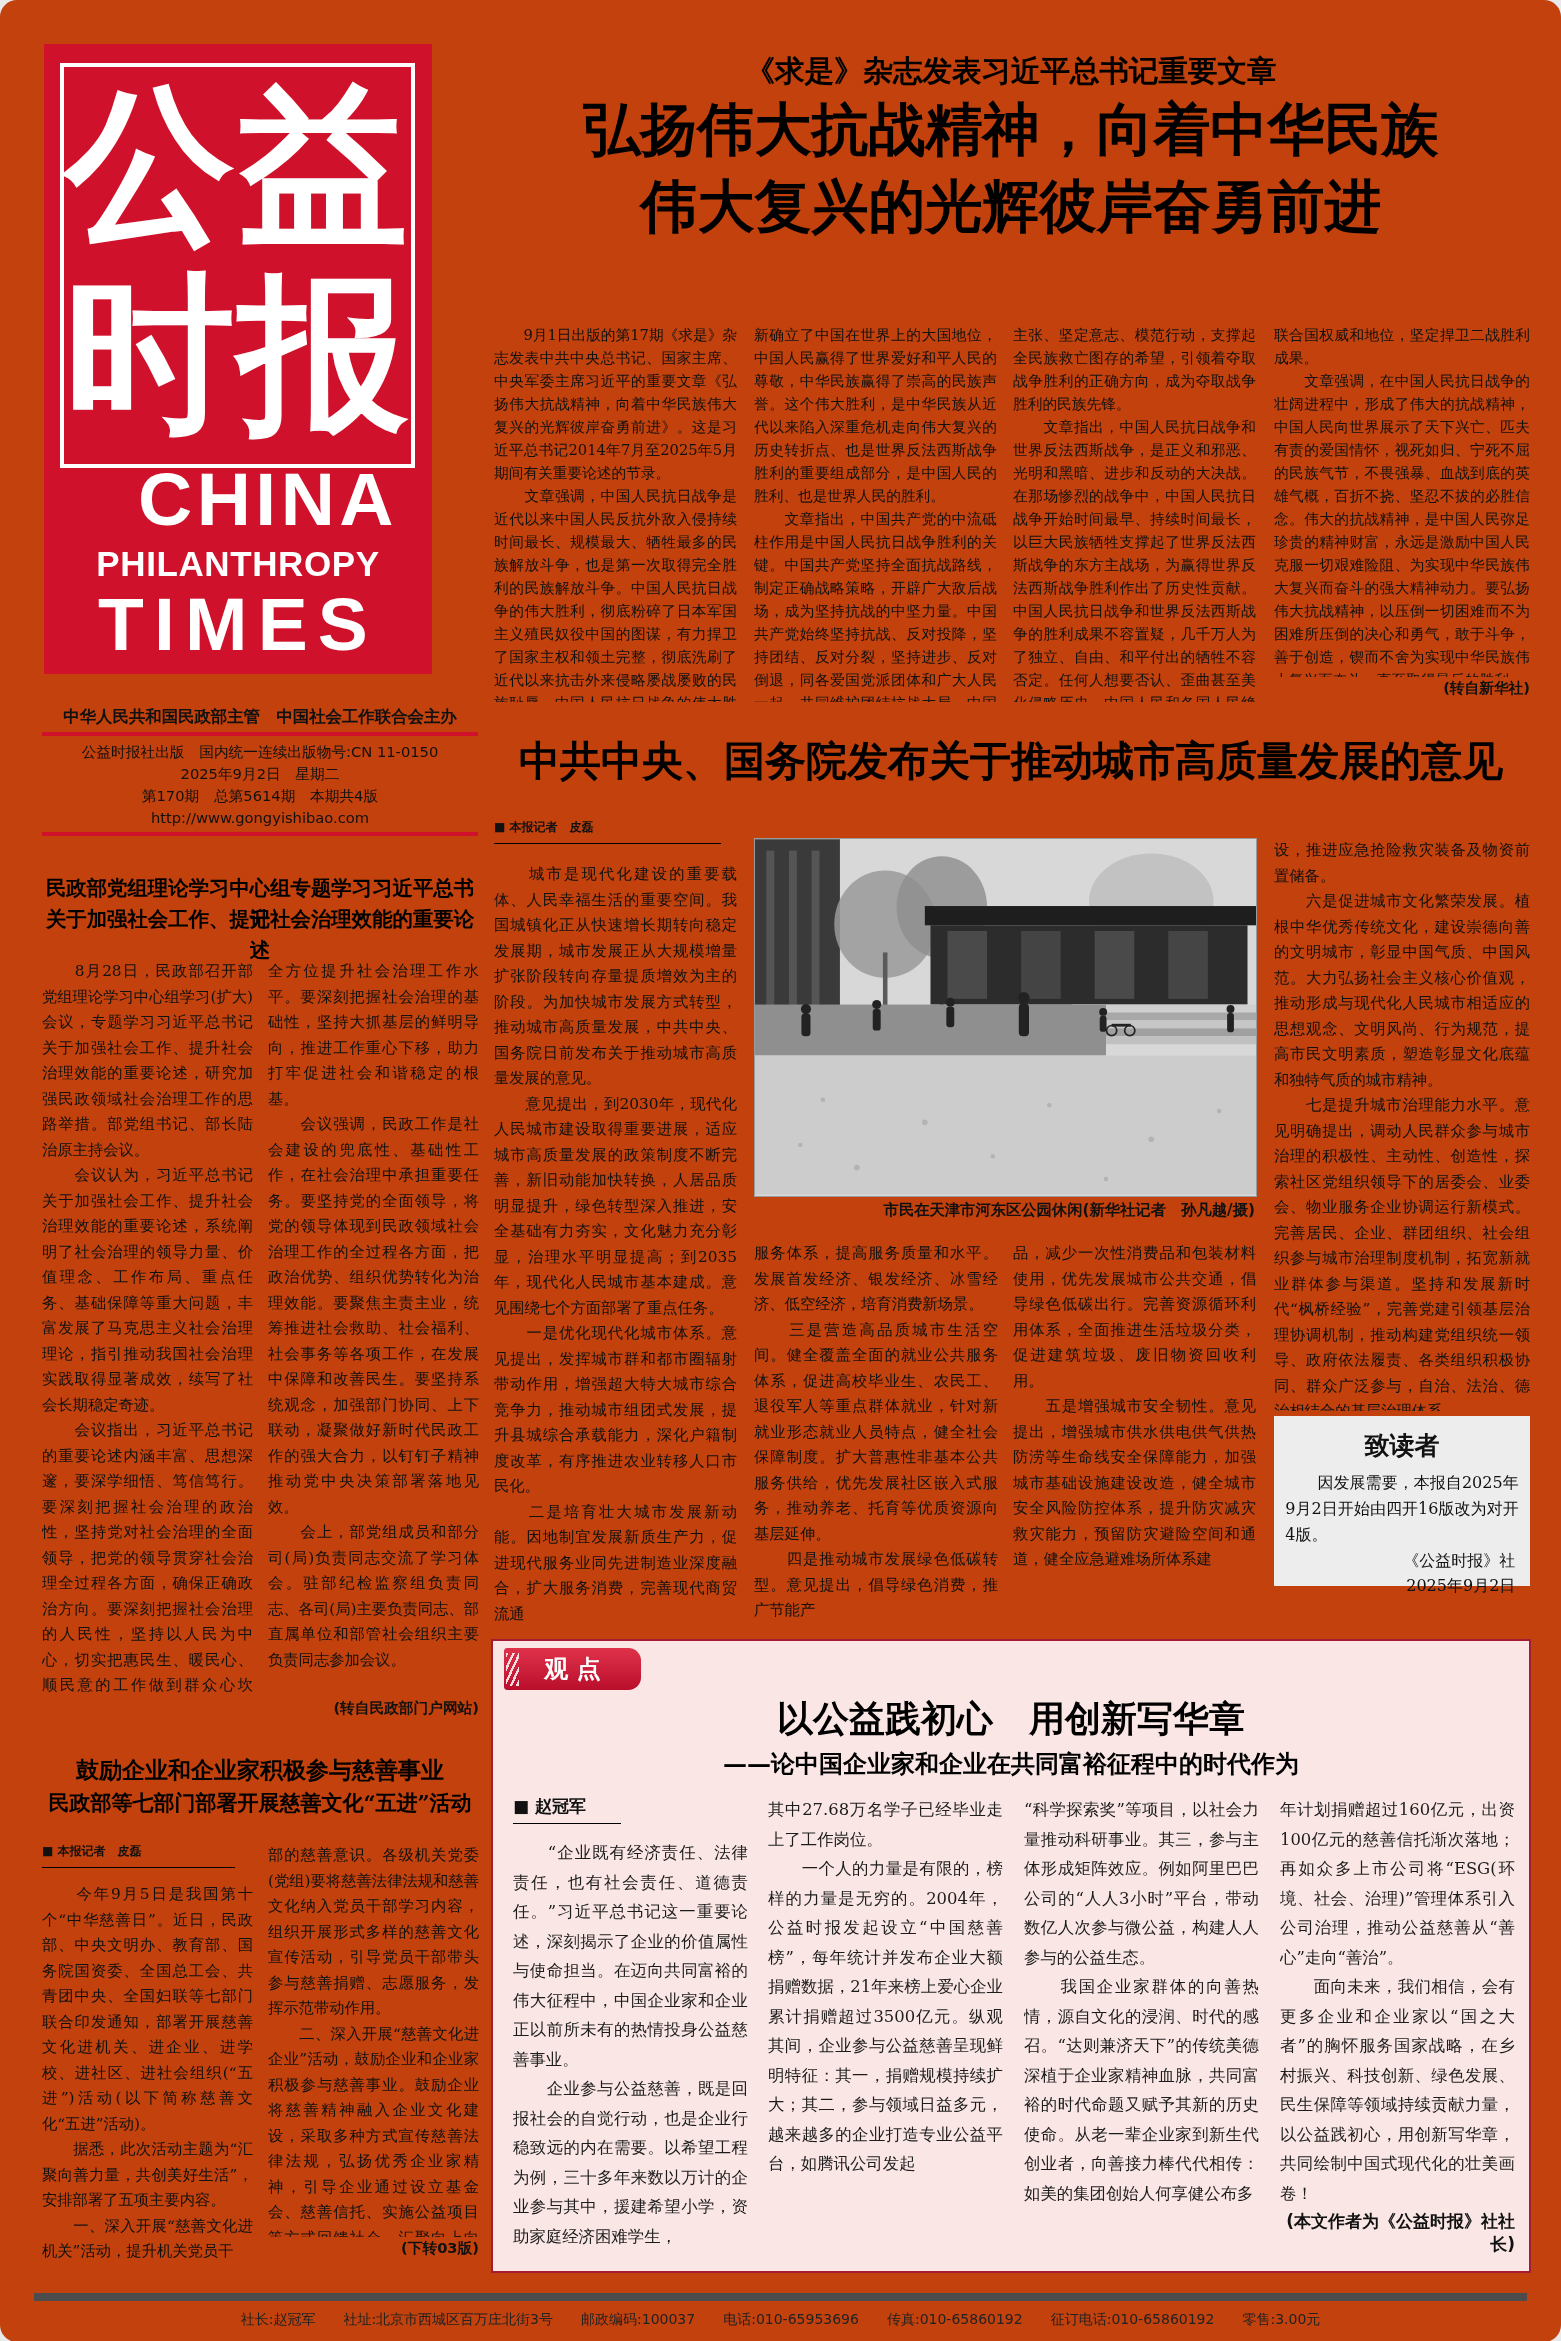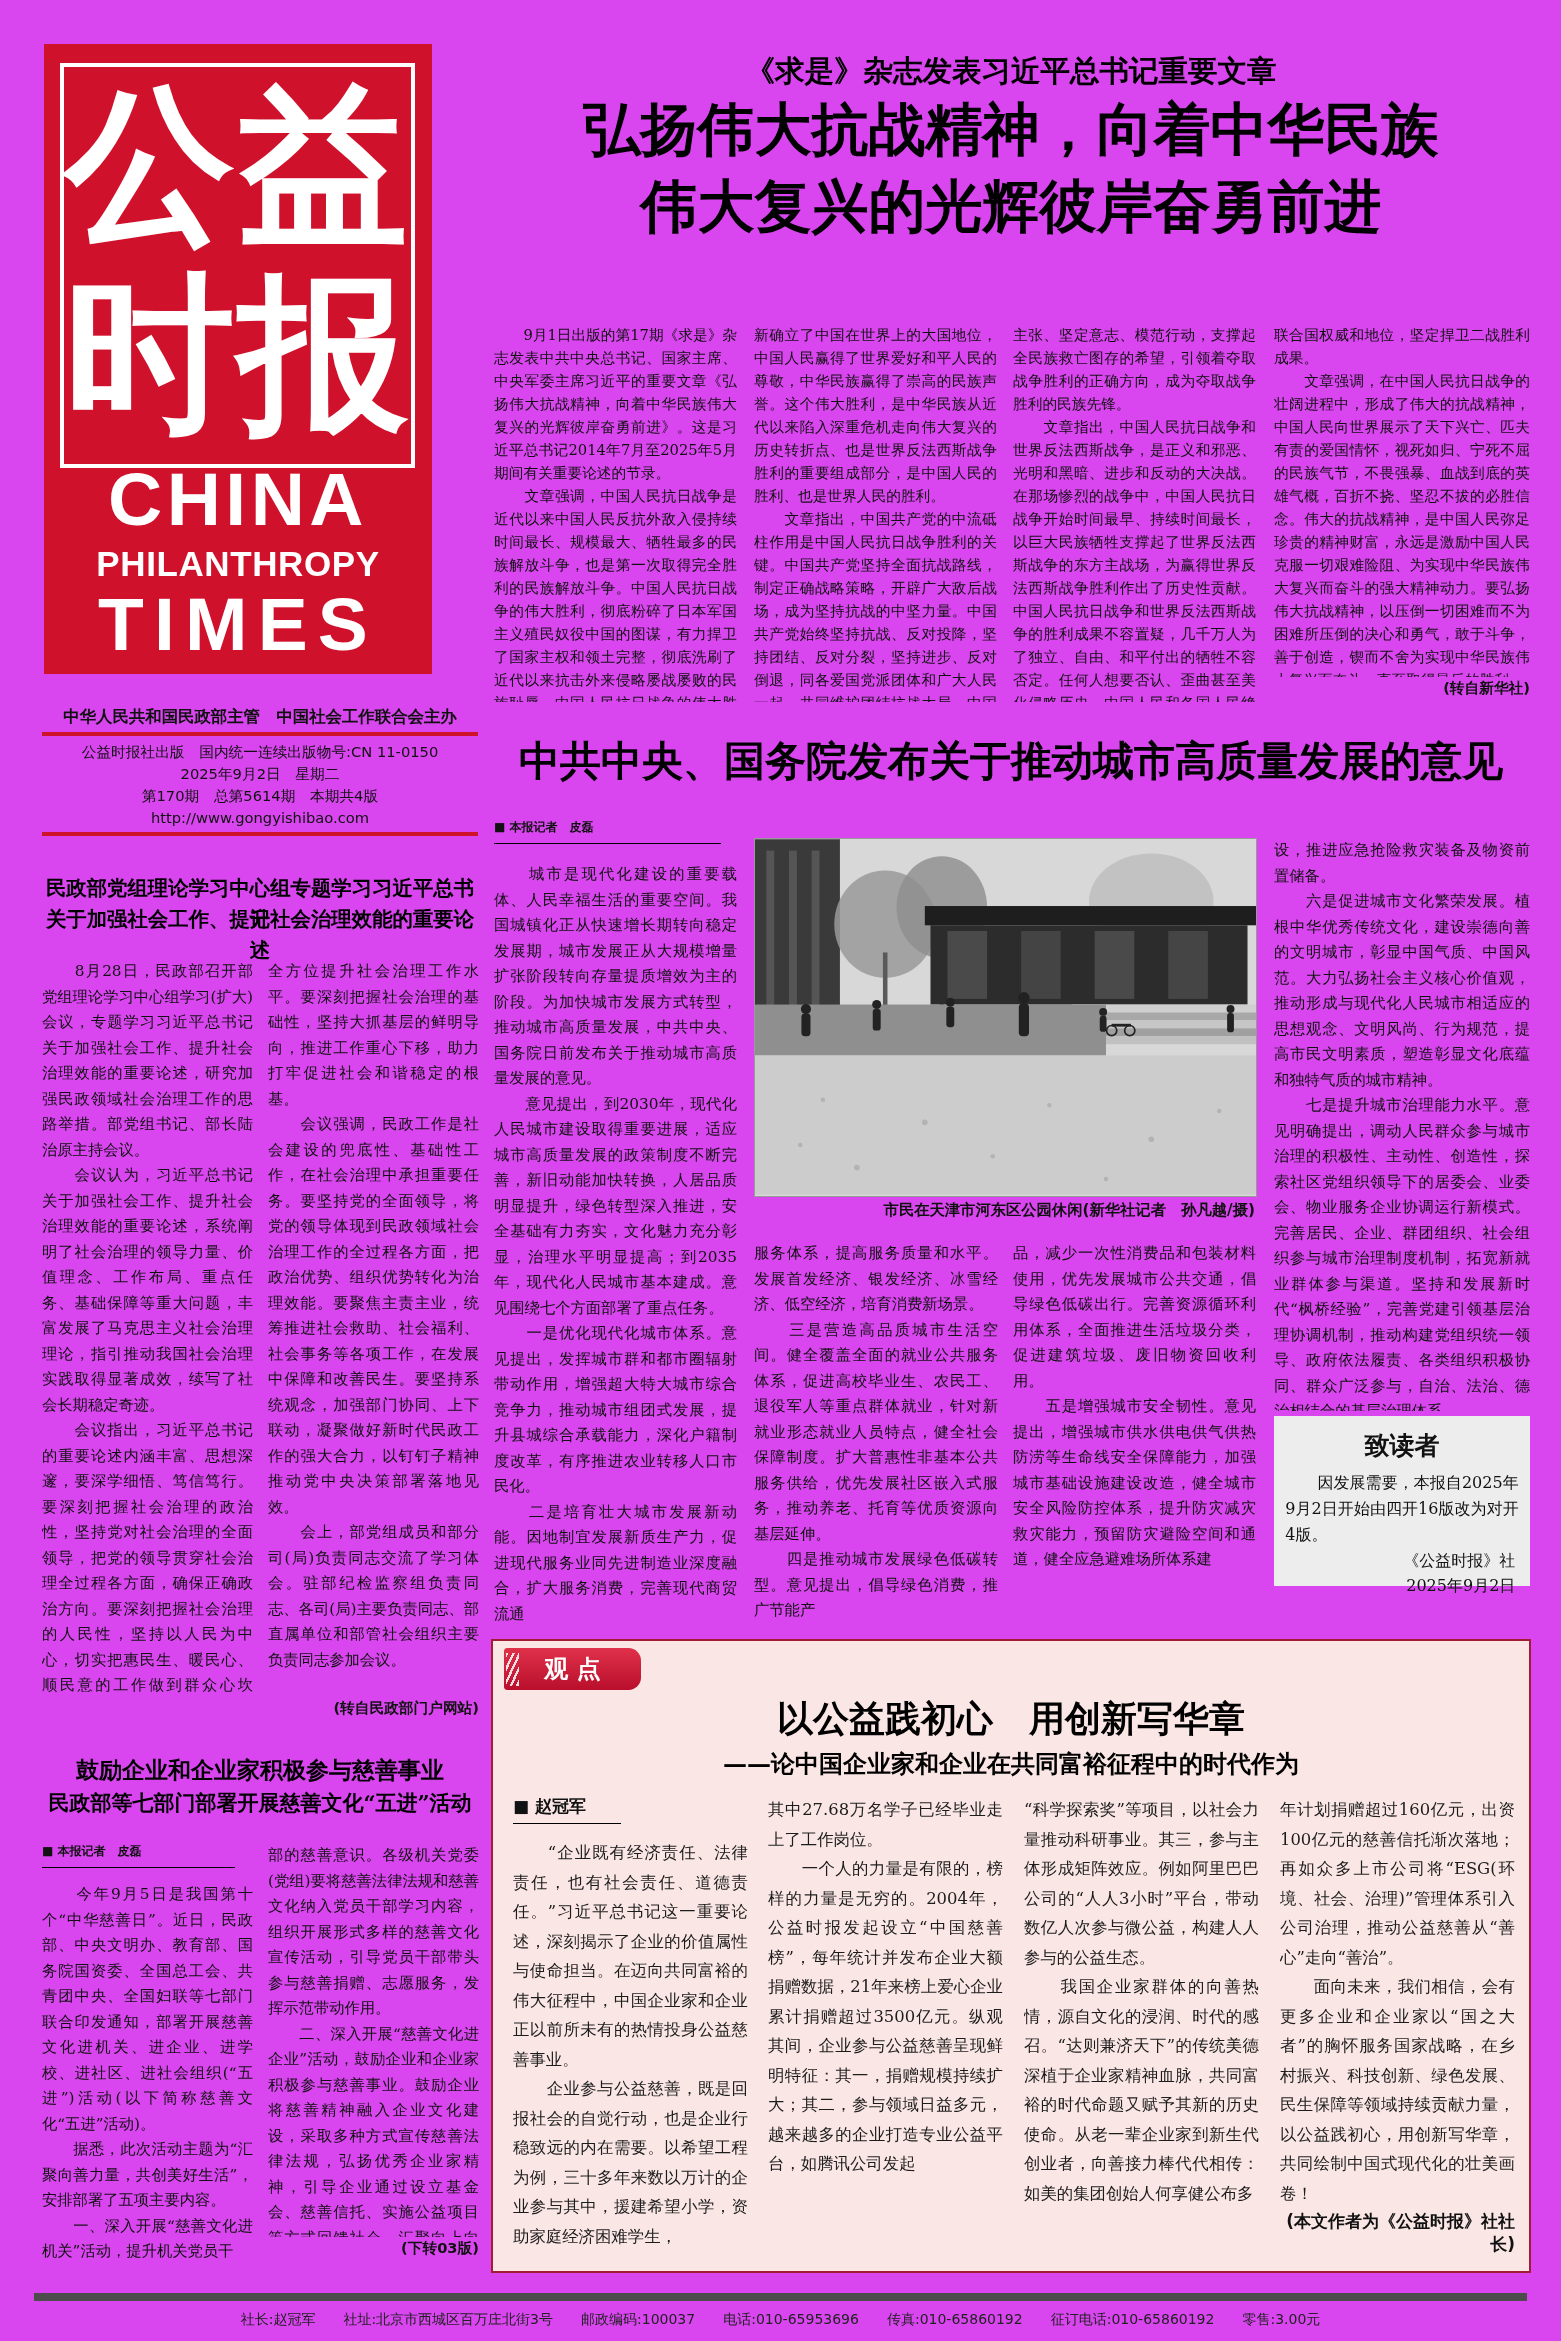--- a/index.html
+++ b/index.html
@@ -1,17 +1,17 @@
 <!DOCTYPE html>
 <html style="font-size:9px"><head>
 <meta charset="utf-8">
 <style>
   html,body{margin:0;padding:0;background:#e9e9e9;}
-  .page{position:relative;width:1561px;height:2342px;background:#d946ef;overflow:hidden;
-        font-family:"DejaVu Serif","Liberation Serif",serif;color:#111;}
+  .page{position:relative;width:1561px;height:2342px;background:#c2410c;overflow:hidden;
+        font-family:"DejaVu Serif","Liberation Serif",serif;color:#111;border-radius:17px;}
   
   .brand-box{position:absolute;left:44px;top:44px;width:388px;height:630px;background:#d0112b;}
   .brand-frame{position:absolute;left:16px;top:19px;width:347px;height:397px;border:4px solid #fff;}
   .logo-row{position:absolute;left:0;width:388px;text-align:center;color:#fff;
             font-weight:900;font-size:170px;line-height:187px;letter-spacing:3.4px;
             font-family:"DejaVu Serif",serif;}
   .eng{position:absolute;left:0;width:388px;text-align:center;color:#fff;font-weight:900;
        font-family:"Liberation Sans","DejaVu Sans",sans-serif;}
   .supervisor{position:absolute;left:42px;top:706px;width:436px;text-align:center;
               font-weight:700;font-size:16.4px;font-family:"DejaVu Sans",sans-serif;}
@@ -56,21 +56,21 @@
 </style>
 </head>
 <body>
 
 <div class="page">
 
   <div class="brand-box">
     <div class="brand-frame"></div>
     <div class="logo-row" style="top:27px;"><span>公</span><span>益</span></div>
     <div class="logo-row" style="top:216px;"><span>时</span><span>报</span></div>
-    <div class="eng" style="top:416px;font-size:75px;line-height:78px;letter-spacing:4.5px;">CHINA</div>
+    <div class="eng" style="top:416px;font-size:75px;line-height:78px;letter-spacing:4.5px;margin-left:30px;">CHINA</div>
     <div class="eng" style="top:539px;font-size:75px;line-height:83px;letter-spacing:10.2px;">TIMES</div>
     <div class="eng" style="top:498px;font-size:35px;line-height:43px;letter-spacing:0.6px;">PHILANTHROPY</div>
   </div>
 
   <div class="supervisor">中华人民共和国民政部主管　中国社会工作联合会主办</div>
   <div class="red-rule" style="top:732px;"></div>
   <div class="publine" style="top:741px;">公益时报社出版　国内统一连续出版物号:CN 11-0150</div>
   <div class="publine" style="top:763px;">2025年9月2日　星期二</div>
   <div class="publine" style="top:785px;">第170期　总第5614期　本期共4版</div>
   <div class="publine" style="top:807px;">http://www.gongyishibao.com</div>

